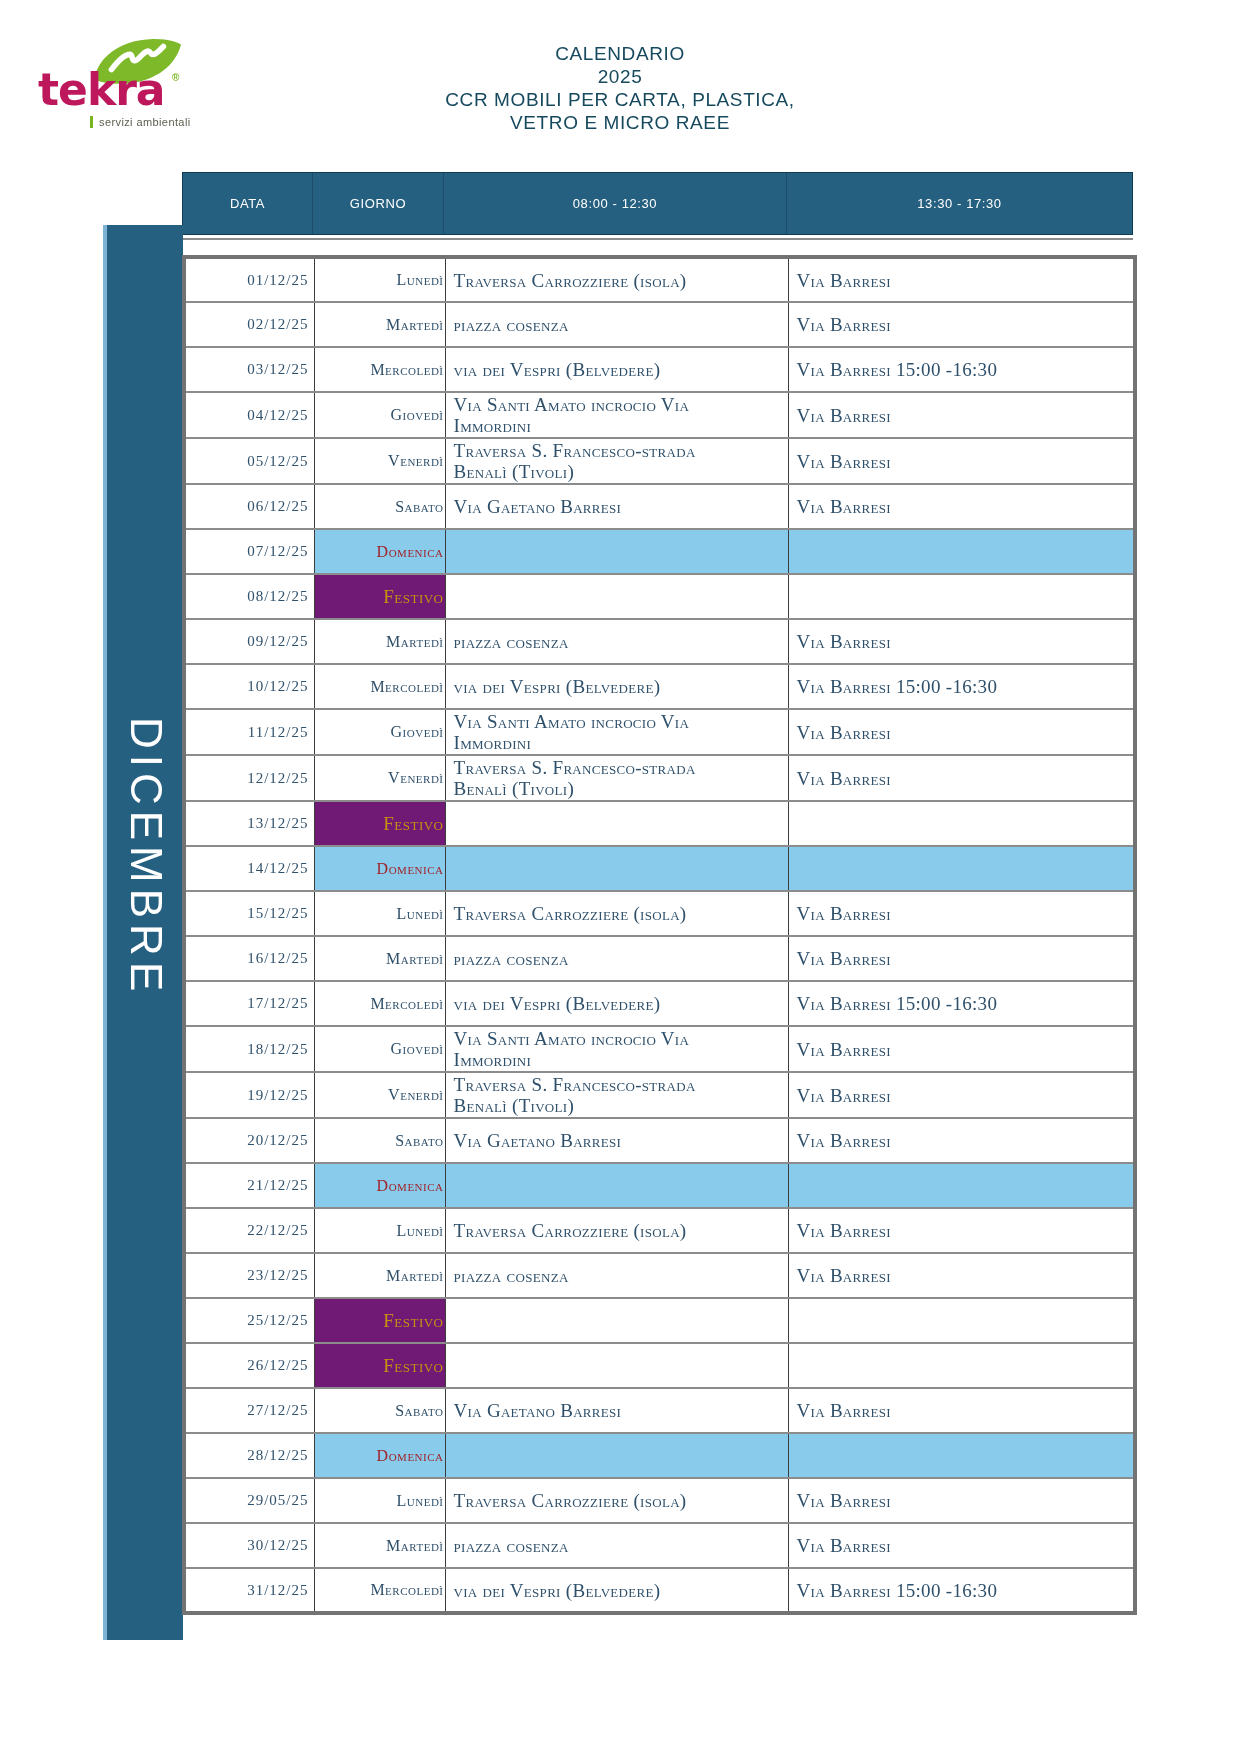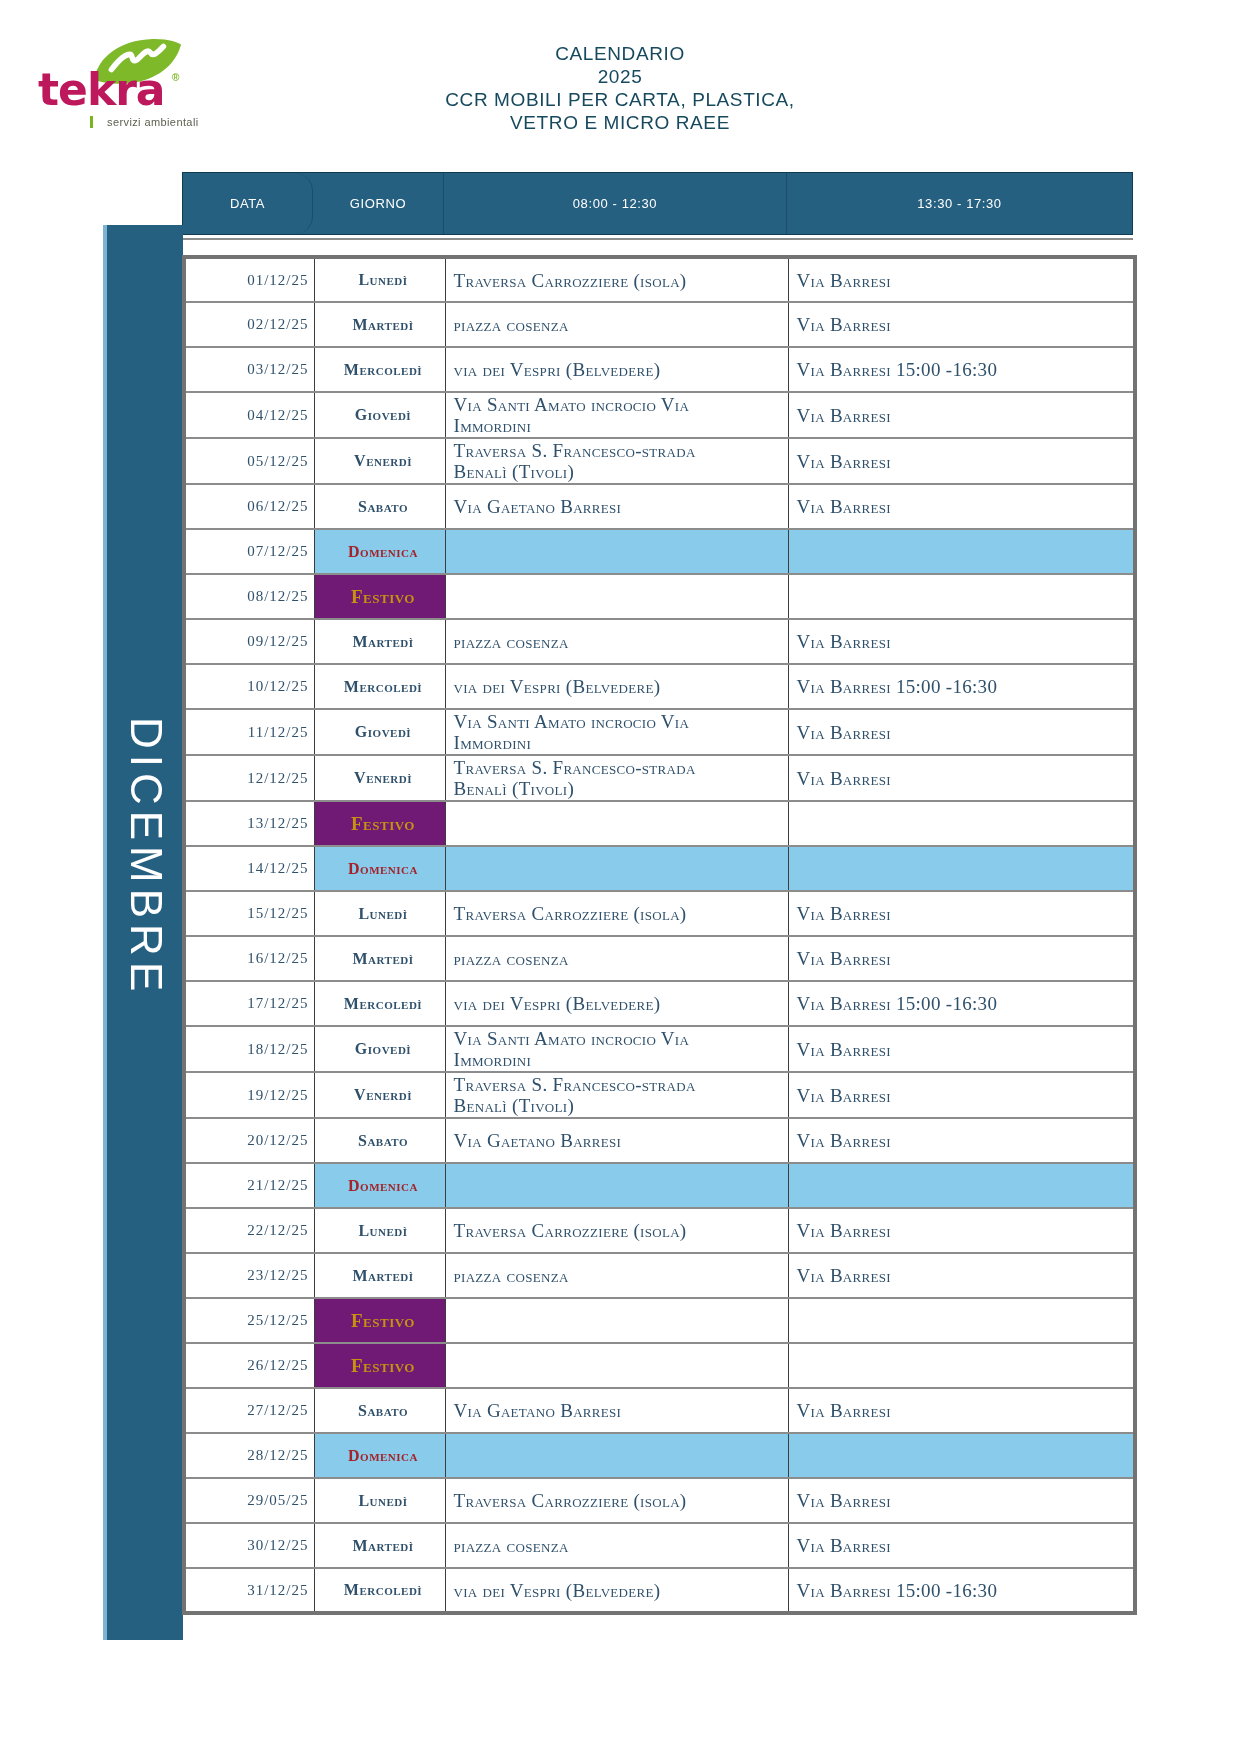--- a/index.html
+++ b/index.html
@@ -6,54 +6,54 @@
   .page{position:relative;width:1240px;height:1754px;background:#ffffff;overflow:hidden;
         font-family:"Liberation Sans",sans-serif;}
 
   
   .logo{position:absolute;left:38px;top:34px;width:210px;height:96px;}
   .logo-leaf{position:absolute;left:48px;top:2px;width:102px;height:48px;}
   .logo-word{position:absolute;left:0;top:34px;font-family:"DejaVu Sans",sans-serif;
              font-weight:bold;font-size:44px;line-height:44px;color:#be185d;letter-spacing:-1px;}
   .logo-reg{position:absolute;left:134px;top:38px;font-size:10px;color:#79B51E;font-weight:bold;}
   .logo-tagline{position:absolute;left:52px;top:82px;font-size:11px;color:#5d6150;
-                letter-spacing:0.4px;border-left:3px solid #79B51E;padding-left:14px;line-height:12px;}
+                letter-spacing:0.4px;border-left:3px solid #79B51E;padding-left:6px;line-height:12px;}
 
   
   .title{position:absolute;left:0;top:42px;width:1240px;text-align:center;
          color:#17495E;font-weight:normal;font-size:19px;line-height:23px;letter-spacing:0.6px;}
 
   
   .header-row{position:absolute;left:182px;top:172px;width:951px;height:63px;
               background:#266080;border:1px solid #0f3c52;box-sizing:border-box;
               display:flex;color:#ffffff;}
   .hcell{display:flex;align-items:center;justify-content:center;font-size:13px;
          letter-spacing:0.6px;border-right:1px solid #1b4d68;box-sizing:border-box;}
   .hcell:last-child{border-right:none;}
-  .hc-1{width:130px;border-radius:18px;} .hc-2{width:131px;} .hc-3{width:343px;} .hc-4{flex:1;}
+  .hc-1{width:130px;} .hc-2{width:131px;} .hc-3{width:343px;} .hc-4{flex:1;}
   .header-divider{position:absolute;left:182px;top:238px;width:951px;height:2px;background:#8c8c8c;}
 
   
   .sidebar{position:absolute;left:103px;top:225px;width:80px;height:1415px;
            background:#266080;border-left:4px solid #7db4d6;box-sizing:border-box;}
   .month{position:absolute;left:14px;top:492px;writing-mode:vertical-rl;
          color:#ffffff;font-size:44px;letter-spacing:6px;font-family:"Liberation Sans",sans-serif;}
 
   
   .body-table{position:absolute;left:182px;top:255px;width:951px;border-collapse:collapse;
               table-layout:fixed;border:4px solid #737373;}
   .body-table col.c1{width:130px;} .body-table col.c2{width:131px;}
   .body-table col.c3{width:343px;} .body-table col.c4{width:347px;}
   .body-table td{height:45px;box-sizing:border-box;border-left:1px solid #3c3c3c;
                  border-right:1px solid #3c3c3c;border-top:2px solid #8c8c8c;
                  border-bottom:2px solid #8c8c8c;overflow:hidden;
                  font-family:"Liberation Serif",serif;font-variant:small-caps;
                  color:#2F506B;vertical-align:middle;}
   td.data{ text-align:right;padding-right:5px;font-size:15px;letter-spacing:1px;}
-  td.day { text-align:center;padding-left:8px;font-size:16px;letter-spacing:0.5px;font-weight:bold;}
+  td.day { text-align:right;padding-left:8px;font-size:16px;letter-spacing:0.5px;}
   td.loc, td.aft{ text-align:left;padding-left:8px;font-size:19px;letter-spacing:0.3px;
                   line-height:21px;white-space:pre-line;}
   tr.domenica td.day, tr.domenica td.loc, tr.domenica td.aft{background:#88CBEA;}
   tr.domenica td.day{color:#A3232B;}
   tr.festivo td.day{background:#701a75;color:#C8920F;font-size:19px;}
 </style>
 </head>
 <body>
 
 <div class="page">

